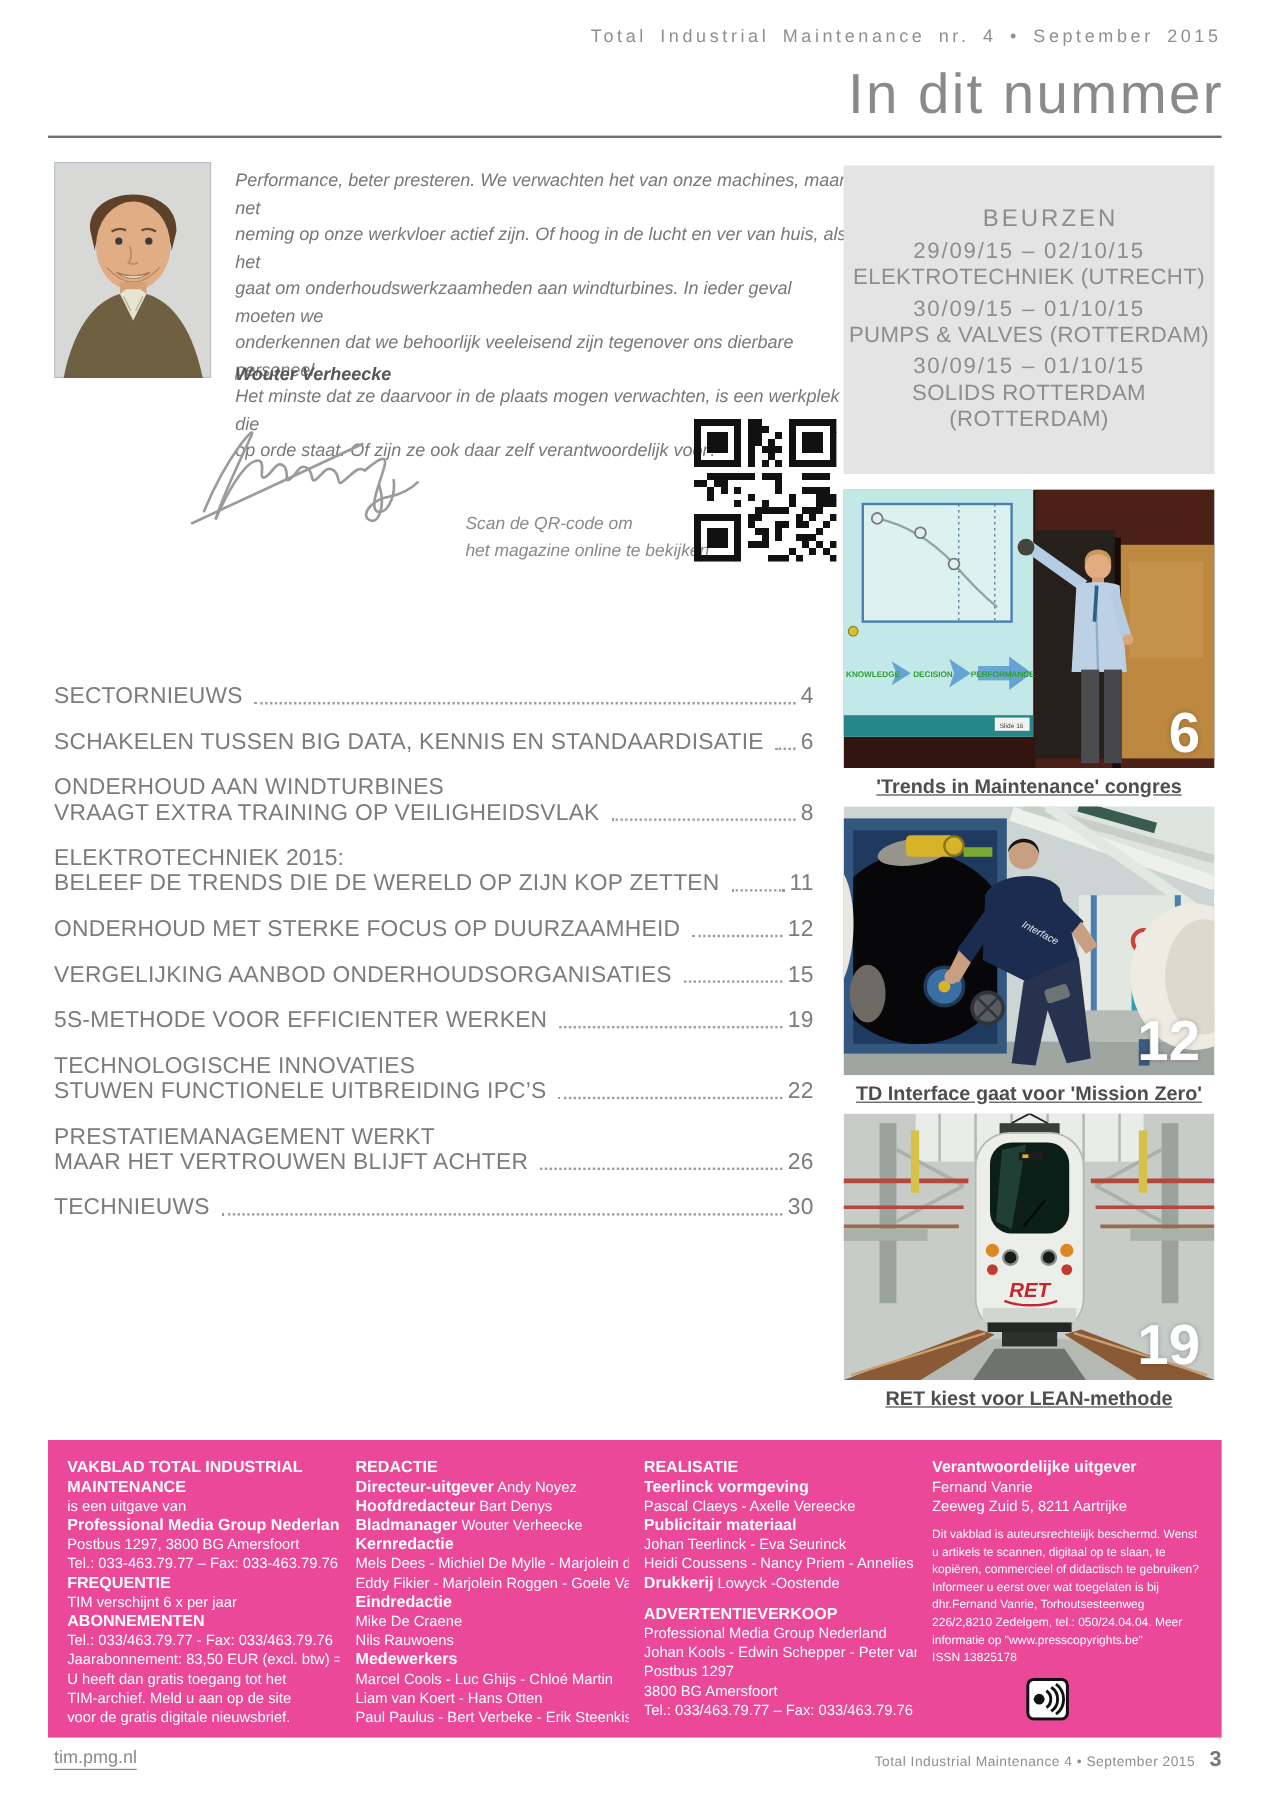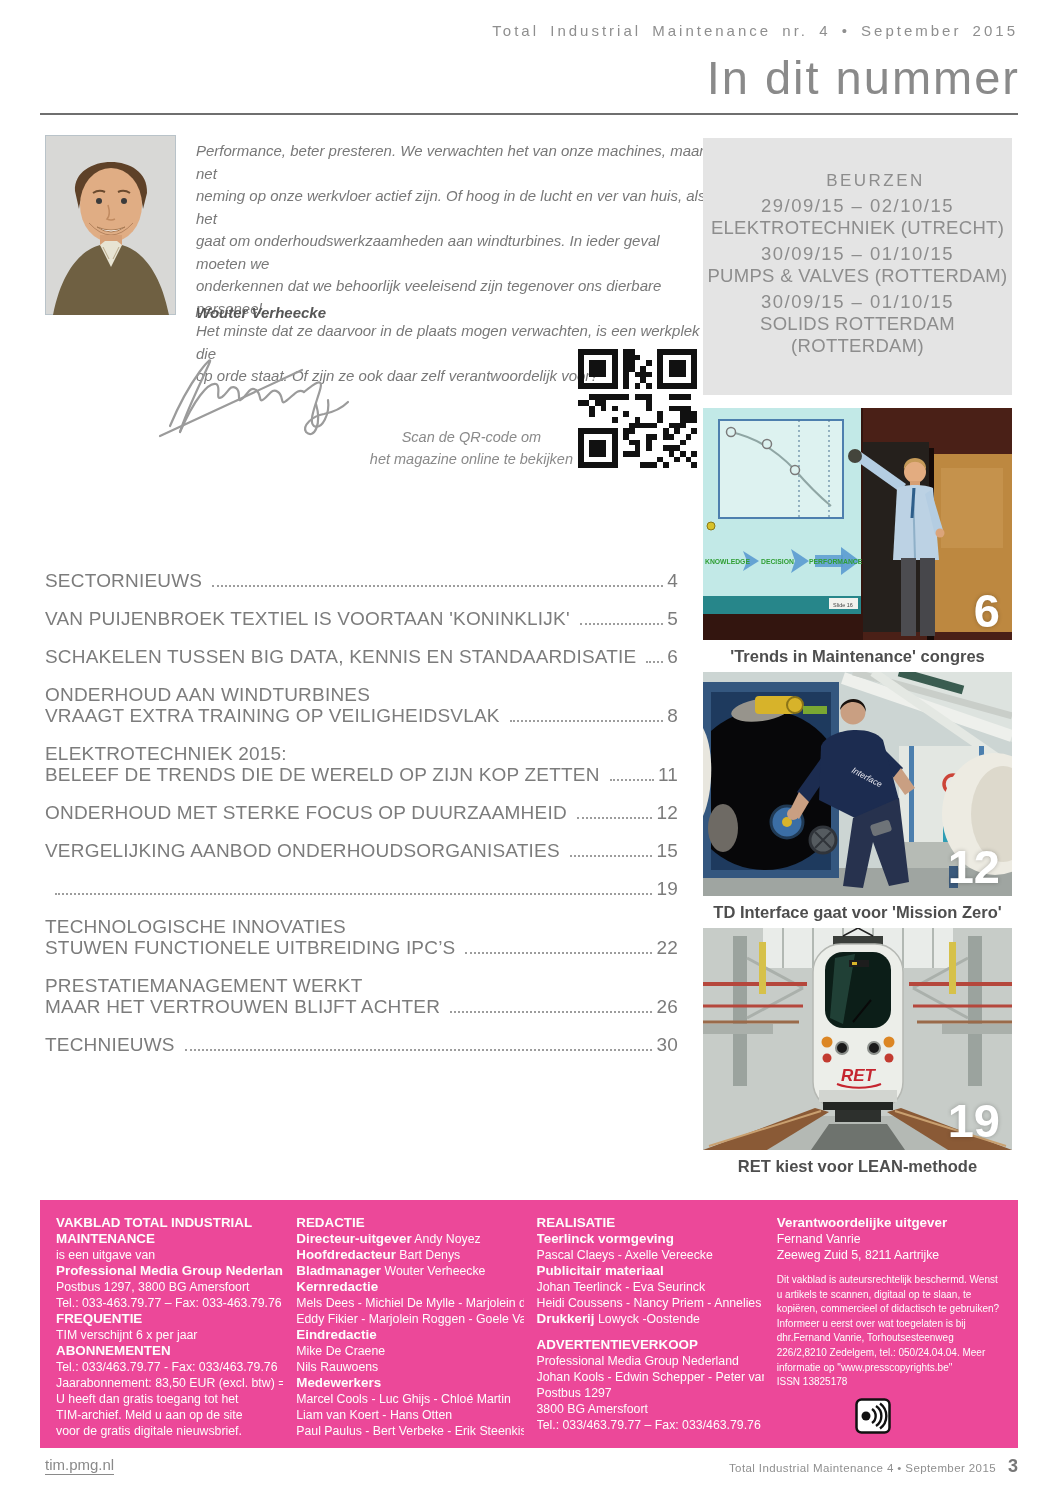--- a/index.html
+++ b/index.html
@@ -13,48 +13,48 @@
               color:#8a8a8a;letter-spacing:2px;}
   .title-rule{position:absolute;top:113px;left:40px;width:978px;height:2px;background:#6f6f6f;}
 
   
   .portrait{position:absolute;left:45px;top:135px;width:131px;height:180px;display:block;}
   .intro{position:absolute;left:196px;top:140px;width:512px;font-style:italic;font-size:15px;
          line-height:22.5px;color:#787878;}
   .author{position:absolute;left:196px;top:304px;font-style:italic;font-weight:bold;
           font-size:15px;color:#565656;}
   .signature{position:absolute;left:156px;top:338px;width:205px;height:112px;}
-  .qr-caption{position:absolute;right:485px;top:426px;text-align:center;font-style:italic;
+  .qr-caption{position:absolute;right:467px;top:426px;text-align:left;font-style:italic;
               font-size:14.5px;color:#8a8a8a;line-height:22px;white-space:nowrap;}
   .qr{position:absolute;left:578px;top:349px;width:119px;height:119px;shape-rendering:crispEdges;}
 
   
   .beurzen{position:absolute;left:703px;top:138px;width:309px;height:257px;background:#e4e4e4;
            text-align:center;color:#8d8d8d;}
-  .beurzen-title{margin-top:33px;font-size:17px;letter-spacing:2.5px;margin-left:36px;}
+  .beurzen-title{margin-top:33px;font-size:20px;letter-spacing:2.5px;margin-left:36px;}
   .event{margin-top:4px;font-size:18.5px;line-height:22px;}
   .event-dates{letter-spacing:1.5px;}
   .event-name{letter-spacing:0.3px;}
 
   
   .toc{position:absolute;left:45px;top:562px;width:633px;color:#7c7c7c;}
   .toc-item{margin-top:17px;}
   .toc-item:first-child{margin-top:8px;}
   .toc-line,.toc-label,.toc-page{font-size:19px;line-height:21px;letter-spacing:0.2px;}
   .toc-row{display:flex;align-items:flex-end;}
   .toc-label{white-space:nowrap;}
   .toc-leader{flex:1;border-bottom:2px dotted #9d9d9d;margin:0 4px 4px 10px;}
 
   
   .photo-card{position:absolute;left:703px;width:309px;}
   #photo1{top:408px;} #photo2{top:672px;} #photo3{top:928px;}
   .photo-scene{display:block;width:309px;}
   .photo-num{position:absolute;right:12px;font-size:47px;font-weight:bold;color:#fff;
              line-height:1;bottom:32px;text-shadow:0 0 4px rgba(0,0,0,.25);}
-  .photo-caption{margin-top:7px;text-align:center;font-weight:bold;font-size:16.5px;color:#4e4e4e;}
+  .photo-caption{margin-top:7px;text-align:center;font-weight:bold;font-size:16.5px;color:#4e4e4e;text-decoration:underline;}
 
   
   .colophon{position:absolute;left:40px;top:1200px;width:978px;height:248px;background:#5a7587;
             display:flex;box-sizing:border-box;padding:15px 14px 10px 16px;gap:13px;color:#fdfdfd;}
   .fcol{flex:1;min-width:0;}
   .fline{font-size:12.3px;line-height:16px;white-space:nowrap;overflow:hidden;}
   .fline.wrap{white-space:normal;}
   .fb{font-weight:bold;font-size:13.4px;}
   .fsmall{font-size:10px;line-height:14.6px;white-space:normal;}
   .fsp{height:10px;}
@@ -342,27 +342,20 @@
   <div class="toc" id="toc">
       <div class="toc-item">
         <div class="toc-row">
           <span class="toc-label">SECTORNIEUWS</span>
           <span class="toc-leader"></span>
           <span class="toc-page">4</span>
         </div>
       </div>
       <div class="toc-item">
         <div class="toc-row">
-          <span class="toc-label">VAN PUIJENBROEK TEXTIEL IS VOORTAAN 'KONINKLIJK'</span>
-          <span class="toc-leader"></span>
-          <span class="toc-page">5</span>
-        </div>
-      </div>
-      <div class="toc-item">
-        <div class="toc-row">
           <span class="toc-label">SCHAKELEN TUSSEN BIG DATA, KENNIS EN STANDAARDISATIE</span>
           <span class="toc-leader"></span>
           <span class="toc-page">6</span>
         </div>
       </div>
       <div class="toc-item">
         <div class="toc-line">ONDERHOUD AAN WINDTURBINES</div>
         <div class="toc-row">
           <span class="toc-label">VRAAGT EXTRA TRAINING OP VEILIGHEIDSVLAK</span>
           <span class="toc-leader"></span>
@@ -386,20 +379,21 @@
       </div>
       <div class="toc-item">
         <div class="toc-row">
           <span class="toc-label">VERGELIJKING AANBOD ONDERHOUDSORGANISATIES</span>
           <span class="toc-leader"></span>
           <span class="toc-page">15</span>
         </div>
       </div>
       <div class="toc-item">
         <div class="toc-row">
+          <span class="toc-label">5S-METHODE VOOR EFFICIENTER WERKEN</span>
           <span class="toc-leader"></span>
           <span class="toc-page">19</span>
         </div>
       </div>
       <div class="toc-item">
         <div class="toc-line">TECHNOLOGISCHE INNOVATIES</div>
         <div class="toc-row">
           <span class="toc-label">STUWEN FUNCTIONELE UITBREIDING IPC’S</span>
           <span class="toc-leader"></span>
           <span class="toc-page">22</span>

